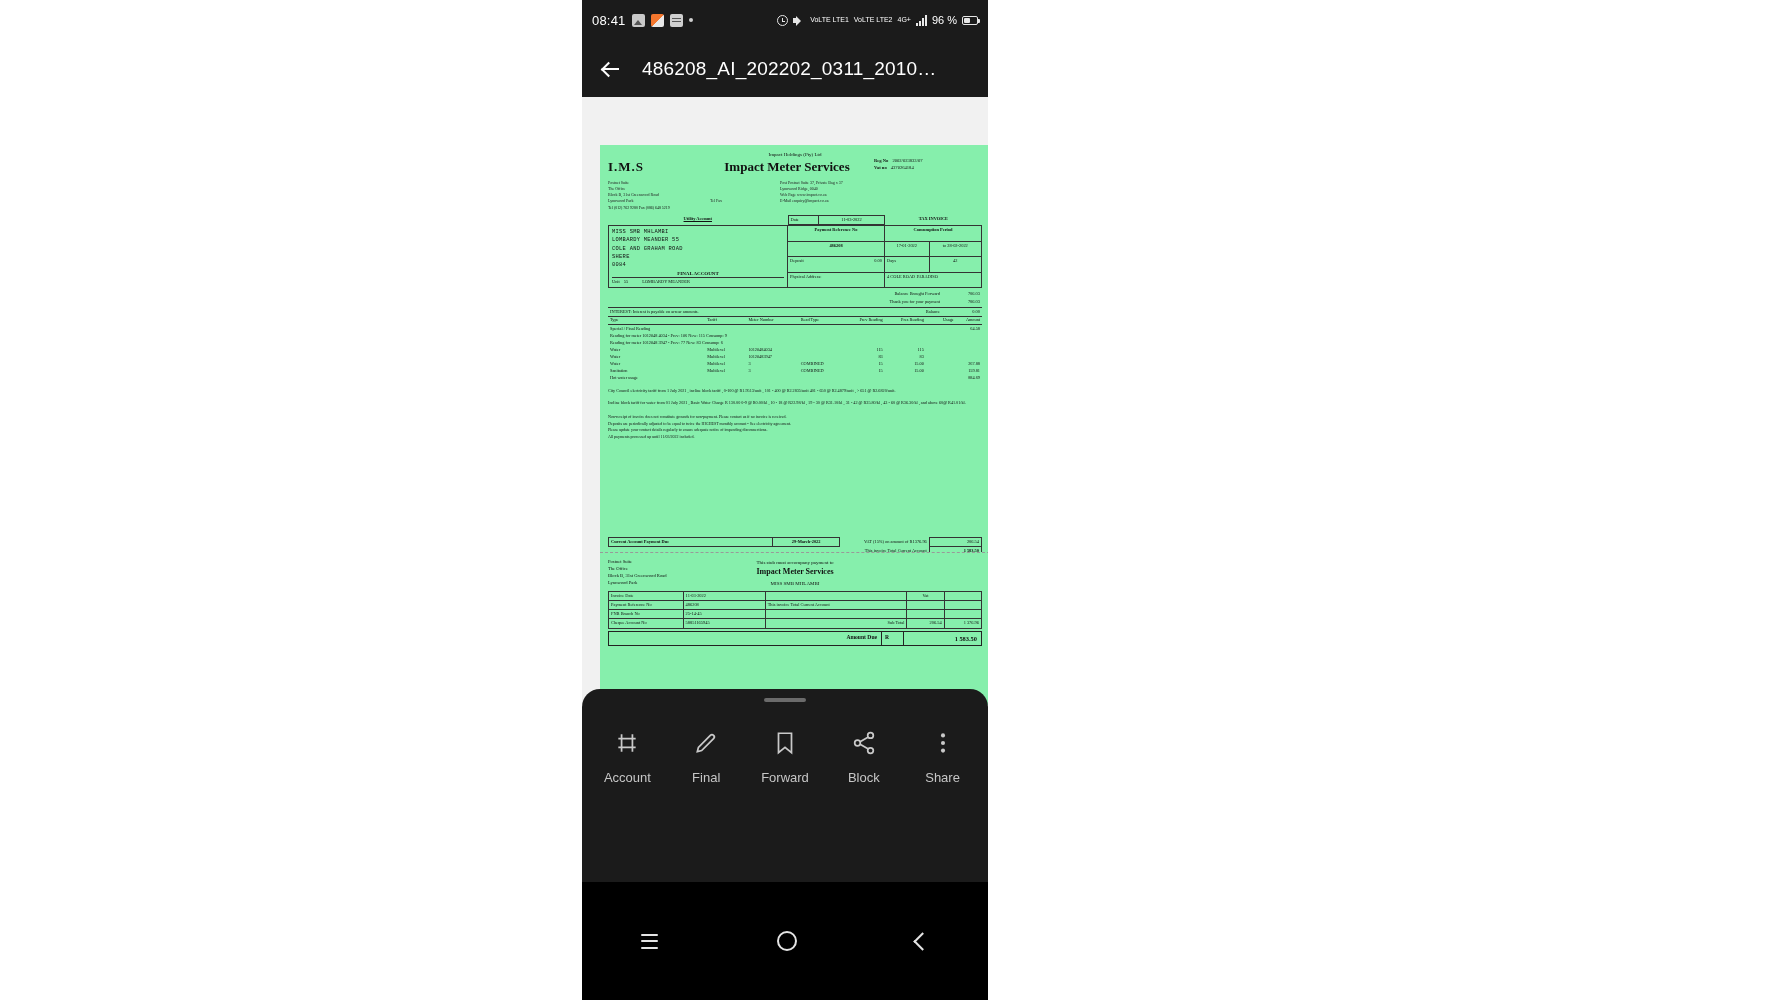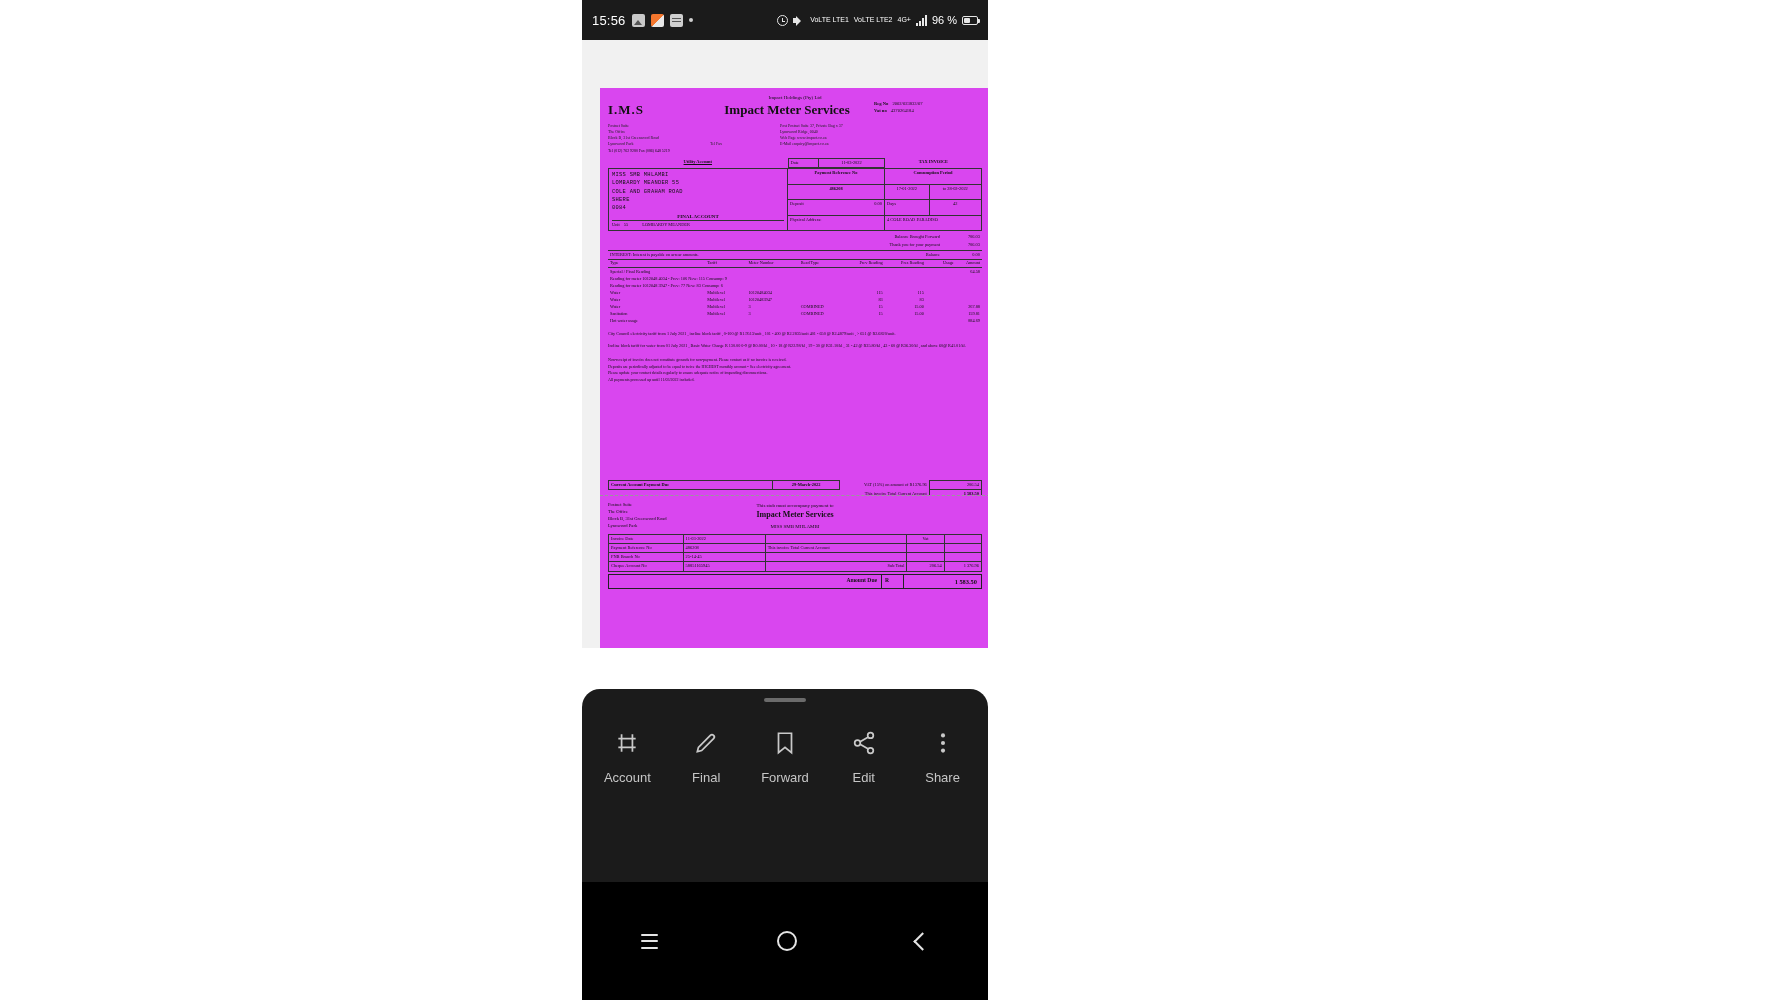--- a/index.html
+++ b/index.html
@@ -92,21 +92,21 @@
   .docviewport {
     position: relative;
     height: 608px;
     background: #f1f1f1;
     overflow: hidden;
   }
   .page {
     position: absolute;
     left: 18px; top: 48px;
     width: 390px;
-    background: #d946ef;
+    background: #86efac;
     color: #111;
     padding: 6px 8px 0 8px;
     font-family: "Liberation Serif", serif;
     font-size: 4.6px;
     line-height: 1.42;
   }
   .page2 {
     top: 455px;
     height: 160px;
     border-top: 1px dashed #999;
@@ -176,21 +176,21 @@
   .nav-back { width:13px;height:13px;border-left:2px solid #e4e4e4;border-bottom:2px solid #e4e4e4;transform:rotate(45deg);}
 </style>
 </head>
 <body>
 
 <div id="stage">
   <div id="phone">
 
     <div class="statusbar">
       <div class="sb-left">
-        <span class="sb-clock">15:56</span>
+        <span class="sb-clock">08:41</span>
         <span class="sb-ico ic-photo"></span>
         <span class="sb-ico ic-orange"></span>
         <span class="sb-ico ic-sub"></span>
         <span class="sb-dot"></span>
       </div>
       <div class="sb-right">
         <span class="alarm"></span>
         <span class="mute"></span>
         <span class="tiny">VoLTE LTE1</span>
         <span class="tiny">VoLTE LTE2</span>
@@ -201,20 +201,24 @@
             <i></i>
             <i></i>
           </span>
         <span class="batt-pct">96 %</span>
         <span class="batt">
             <i></i>
           </span>
       </div>
     </div>
 
+    <div class="appbar">
+      <div class="back-arrow"></div>
+      <div class="appbar-title">486208_AI_202202_0311_2010…</div>
+    </div>
 
     <div class="docviewport">
 
       <div class="page">
         <div class="inv-topline">Impact Holdings (Pty) Ltd</div>
         <div class="inv-headrow">
           <div class="ims-logo">I.M.S</div>
           <div class="ims-title">Impact Meter Services</div>
           <div class="reg-block">
             <div>
@@ -524,21 +528,21 @@
 
         <div class="action">
           <div class="ico">
             <svg class="ic" viewBox="0 0 24 24">
               <circle cx="18" cy="5" r="2.6"></circle>
                 <circle cx="6" cy="12" r="2.6"></circle>
                 <circle cx="18" cy="19" r="2.6"></circle>
               <path d="M8.4 10.8l7.2-4.2M8.4 13.2l7.2 4.2"></path>
             </svg>
           </div>
-          <div class="lbl">Edit</div>
+          <div class="lbl">Block</div>
         </div>
 
         <div class="action">
           <div class="ico">
             <svg class="ic" viewBox="0 0 24 24" style="fill:#c9c9c9;stroke:none">
               <circle cx="12" cy="5" r="1.9"></circle>
                 <circle cx="12" cy="12" r="1.9"></circle>
                 <circle cx="12" cy="19" r="1.9"></circle>
             </svg>
           </div>

